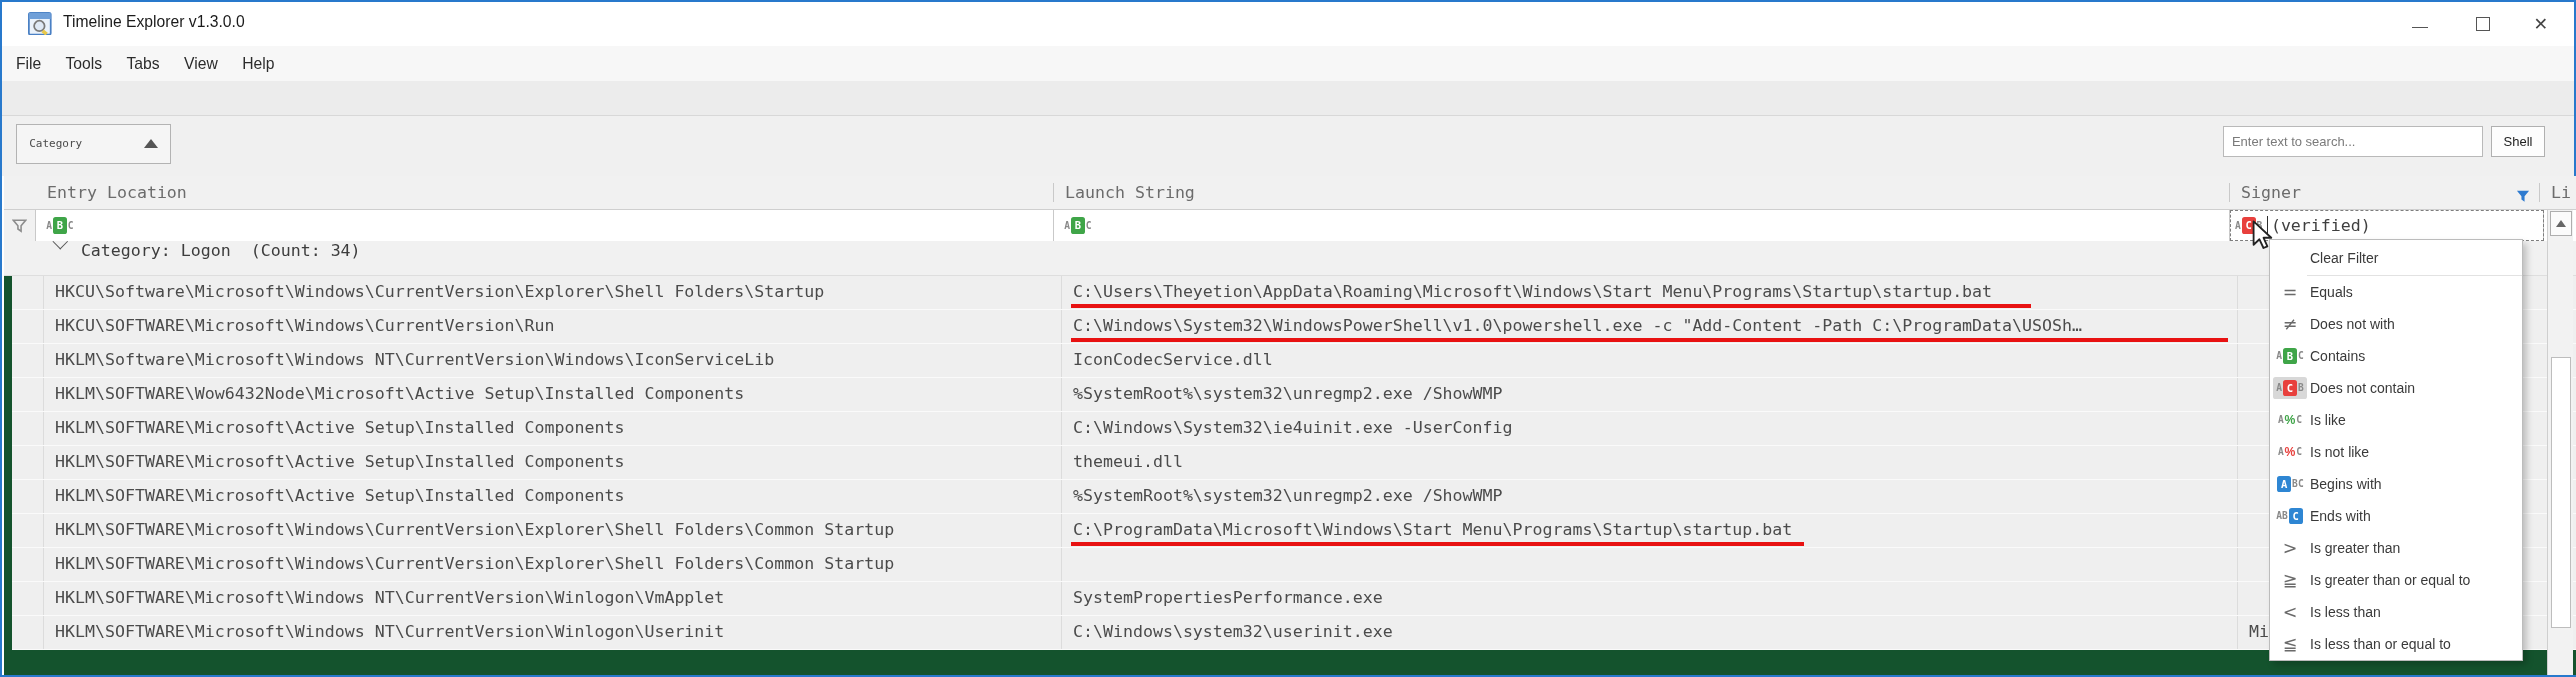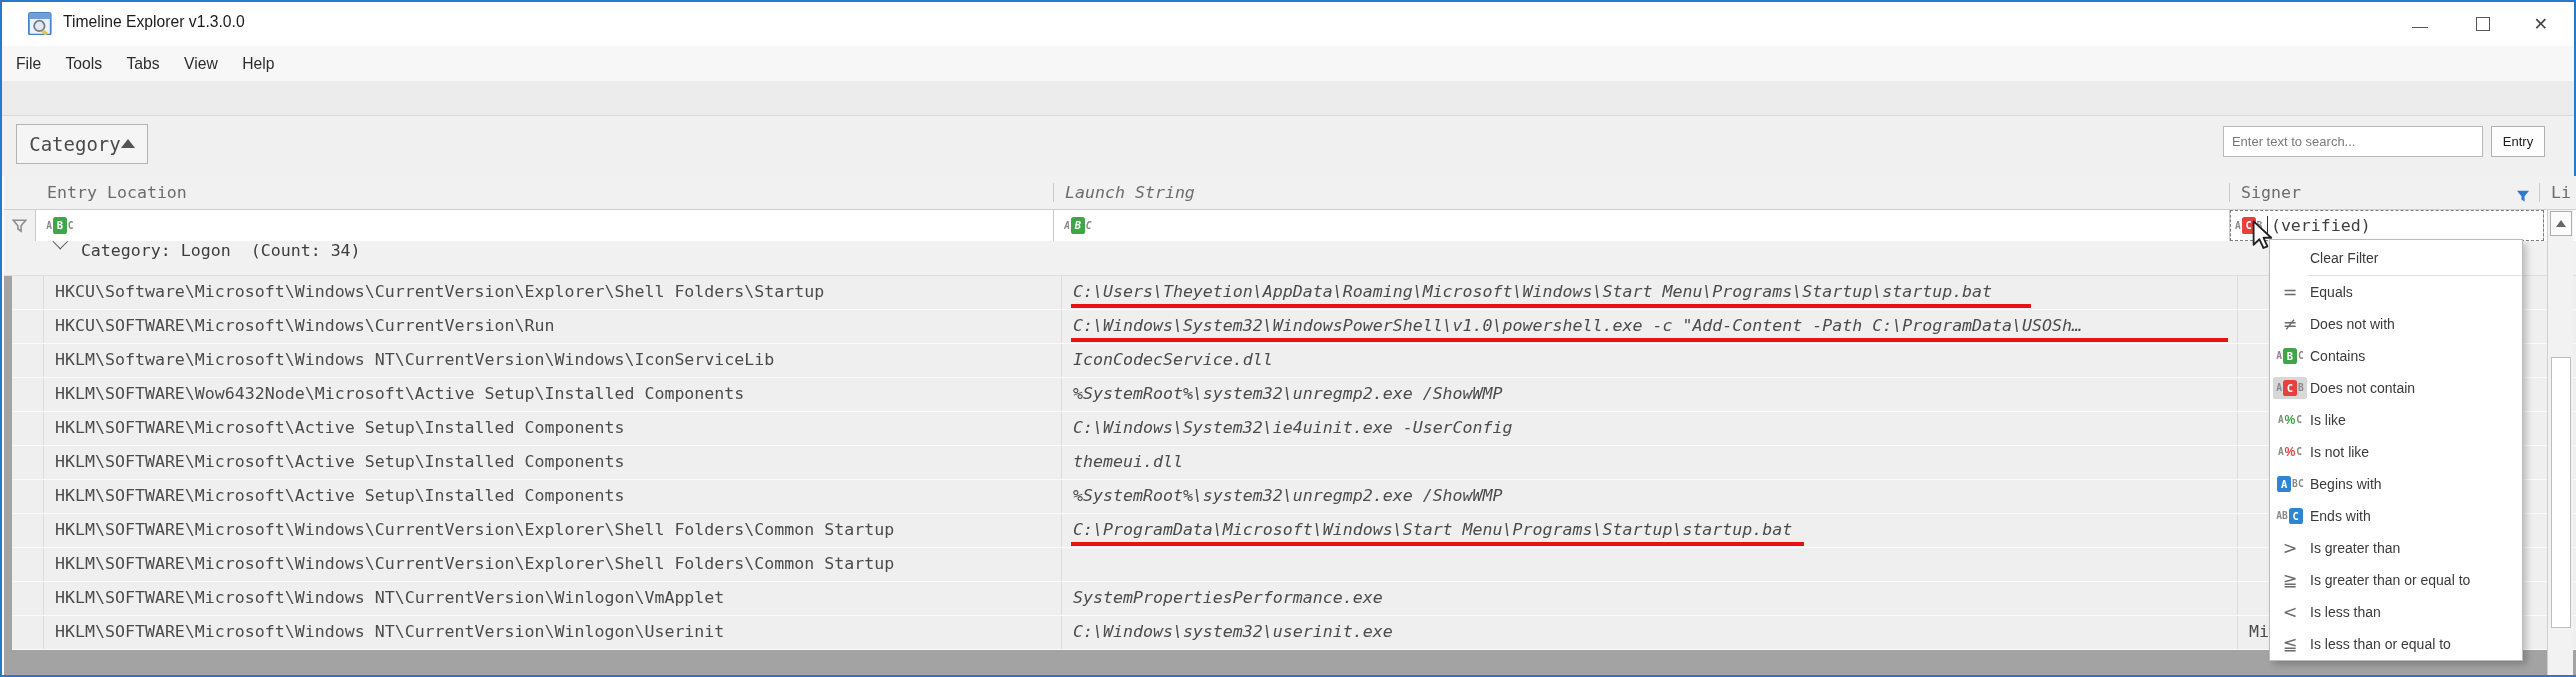--- a/index.html
+++ b/index.html
@@ -24,38 +24,38 @@
   
   .tabbar { position:absolute; left:0; top:79px; width:100%; height:34px; background:#ececec; }
   .tab { position:absolute; left:7px; top:2.6px; height:31px; width:127px; background:#ffffff;
          border:0.9px solid #9d9d9d; border-bottom:none; display:flex; align-items:center; padding:0 8.7px;margin-top:46px; }
   .tab-label { font-size:14px; color:#2f2f2f; }
   .tab-close { margin-left:auto; font-size:13px; color:#777; }
 
   
   .toolbar { position:absolute; left:0; top:113px; width:100%; height:61px; background:#f0f0f0;
              border-top:0.9px solid #d8d8d8; }
-  .groupby-btn { position:absolute; left:14px; top:7.9px; width:132px; height:40px; background:#f5f5f5;
+  .groupby-btn { position:absolute; left:14px; top:7.9px; width:155px; height:40px; background:#f5f5f5;
                  border:0.9px solid #b3b3b3; display:flex; align-items:center; padding:0 12.2px;
-                 font-family:"DejaVu Sans Mono", monospace; font-size:19px; color:#4a4a4a; }
+                 font-family:"DejaVu Sans Mono", monospace; font-size:11px; color:#4a4a4a; }
   .sort-tri { margin-left:auto; width:0; height:0; border-left:7px solid transparent;
               border-right:7px solid transparent; border-bottom:9.6px solid #555; }
   .search-box { position:absolute; left:2221px; top:9.6px; width:260px; height:31px;
                 border:0.9px solid #b9b9b9; background:#fff; font-size:13px; color:#333; padding:0 7.9px; }
   .search-box::placeholder { color:#7a7a7a; }
   .find-btn { position:absolute; left:2489px; top:9.6px; width:54px; height:31px; background:#fdfdfd;
               border:0.9px solid #b0b0b0; font-size:13px; color:#222; display:flex; align-items:center; justify-content:center; }
 
   
-  .grid { position:absolute; left:1.7px; top:174px; width:2572px; bottom:0; background:#a3a3a3;
+  .grid { position:absolute; left:1.7px; top:174px; width:2572px; bottom:0; background:#14532d;
           font-family:"DejaVu Sans Mono", monospace; }
   .gridrow { display:flex; width:100%; }
   .c-ind    { width:32px;  border-right:0.9px solid #c9c9c9; flex:none; position:relative; }
   .c-entry  { width:1018px;border-right:0.9px solid #c9c9c9; flex:none; position:relative; }
-  .c-launch { width:1176px;border-right:0.9px solid #c9c9c9; flex:none; position:relative;font-style:italic; }
+  .c-launch { width:1176px;border-right:0.9px solid #c9c9c9; flex:none; position:relative; }
   .c-signer { width:310px; border-right:0.9px solid #c9c9c9; flex:none; position:relative; }
   .c-li     { flex:1; position:relative; }
 
   .hdr { height:34px; background:#f1f1f1; border-bottom:0.9px solid #cfcfcf; align-items:center; }
   .hdr .cell-text { font-size:16.6px; color:#6c6c6c; padding-left:11.3px; white-space:pre; }
   .hdr-funnel { position:absolute; right:8.7px; top:7px; }
 
   .filterrow { height:31px; background:#fff; align-items:center; }
   .filterrow > div { height:100%; display:flex; align-items:center; }
   .filterrow .c-ind { background:#f1f1f1; justify-content:center; }
@@ -145,21 +145,21 @@
       <span class="tab-close">✕</span>
     </div>
   </div>
 
   <div class="toolbar">
     <div class="groupby-btn">
       <span>Category</span>
       <span class="sort-tri"></span>
     </div>
     <input class="search-box" placeholder="Enter text to search..." style="">
-    <div class="find-btn">Entry</div>
+    <div class="find-btn">Shell</div>
   </div>
 
   <div class="grid">
 
     <div class="gridrow hdr">
       <div class="c-ind"></div>
       <div class="c-entry">
         <span class="cell-text">Entry Location</span>
       </div>
       <div class="c-launch">

